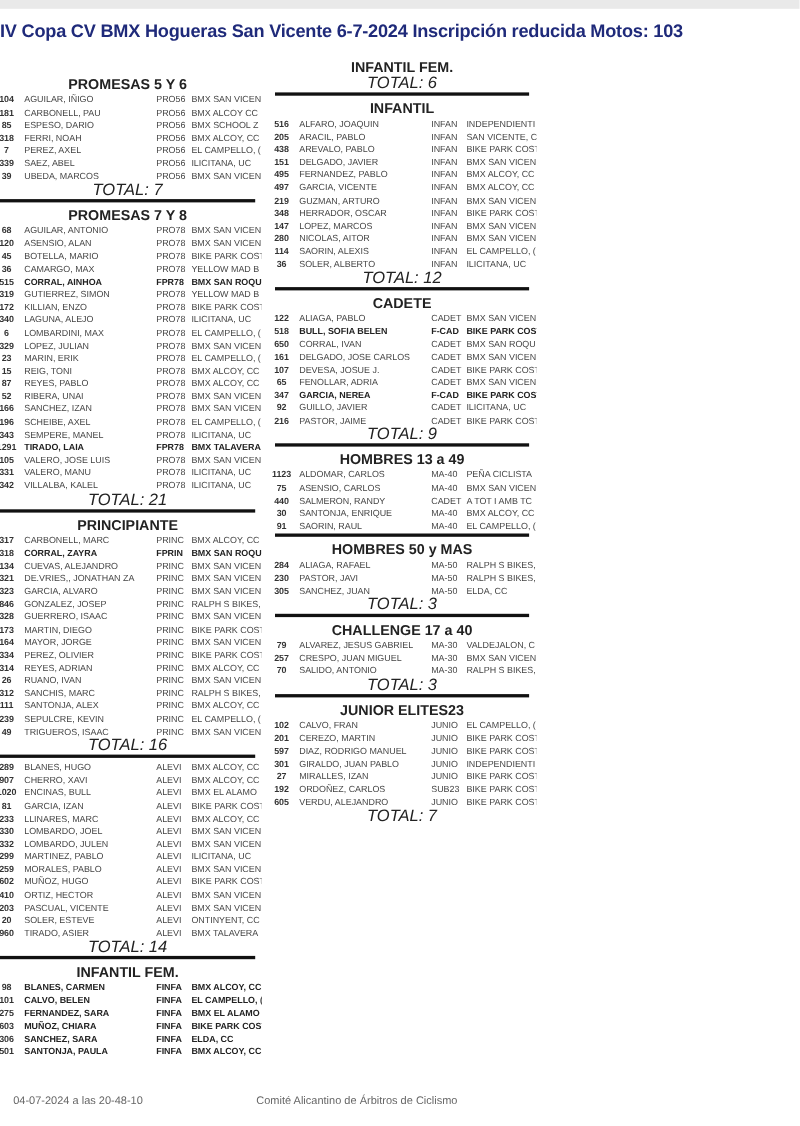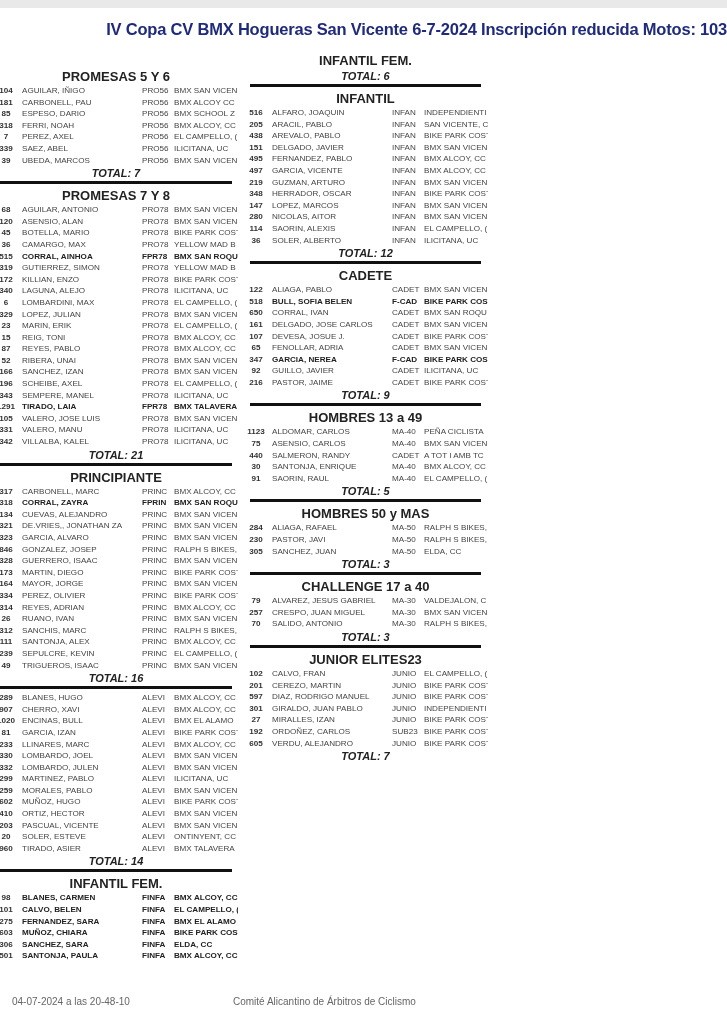--- a/index.html
+++ b/index.html
@@ -2,41 +2,41 @@
 <html><head>
 <meta charset="utf-8">
 <style>
   html, body { margin: 0; padding: 0; background: #ffffff; }
   body {
     width: 727px; height: 1024px; overflow: hidden; position: relative;
     font-family: "Liberation Sans", sans-serif; color: #333;
   }
   .topbar { position: absolute; left: 0; top: 0; width: 727px; height: 8px; background: #e9e9e9; }
   .title {
-    position: absolute; left: 0; top: 20px; width: 727px; text-align: right;
+    position: absolute; left: 0; top: 20px; width: 727px; text-align: left;
     font-size: 16.5px; font-weight: bold; color: #1f2a7a; letter-spacing: -0.2px;
   }
   .col { position: absolute; top: 52px; }
   .col-left { left: 0; width: 232px; margin-top: 16px; }
   .col-mid { left: 250px; width: 231px; }
   .cat-title {
     text-align: center; font-weight: bold; font-size: 13px; color: #222;
     height: 17px; line-height: 17px;
   }
   .row {
     display: flex; align-items: center; height: 11.6px; font-size: 8.1px;
     line-height: 11.6px; color: #444; white-space: nowrap;
   }
   .row.bold { font-weight: bold; color: #222; align-items: flex-end; }
   .num { width: 24px; text-align: center; font-weight: bold; color: #333; flex: none; margin-left: -6px; }
   .name { width: 120px; padding-left: 4px; overflow: hidden; flex: none; }
   .cat { width: 32px; flex: none; }
   .club { width: 64px; overflow: hidden; flex: none; }
   .total {
-    text-align: center; font-style: italic; font-weight: bold; font-size: 11px; color: #222;
+    text-align: center; font-style: italic; font-weight: normal; font-size: 15px; color: #222;
     height: 14px; line-height: 14px;
   }
   .sep { height: 3px; background: #111; margin: 1px 0 3px 0; }
   .footer-left {
     position: absolute; left: 12px; top: 996px; font-size: 10px; color: #666;
   }
   .footer-right {
     position: absolute; left: 233px; top: 996px; font-size: 10px; color: #666;
   }
 </style>
@@ -621,21 +621,20 @@
         <span class="name">SANTONJA, ENRIQUE</span>
         <span class="cat">MA-40</span>
         <span class="club">BMX ALCOY, CC</span>
       </div>
       <div class="row">
         <span class="num">91</span>
         <span class="name">SAORIN, RAUL</span>
         <span class="cat">MA-40</span>
         <span class="club">EL CAMPELLO, (</span>
       </div>
-      <div class="total">TOTAL: 5</div>
       <div class="sep"></div>
     </div>
     <div>
       <div class="cat-title">HOMBRES 50 y MAS</div>
       <div class="row">
         <span class="num">284</span>
         <span class="name">ALIAGA, RAFAEL</span>
         <span class="cat">MA-50</span>
         <span class="club">RALPH S BIKES,</span>
       </div>

